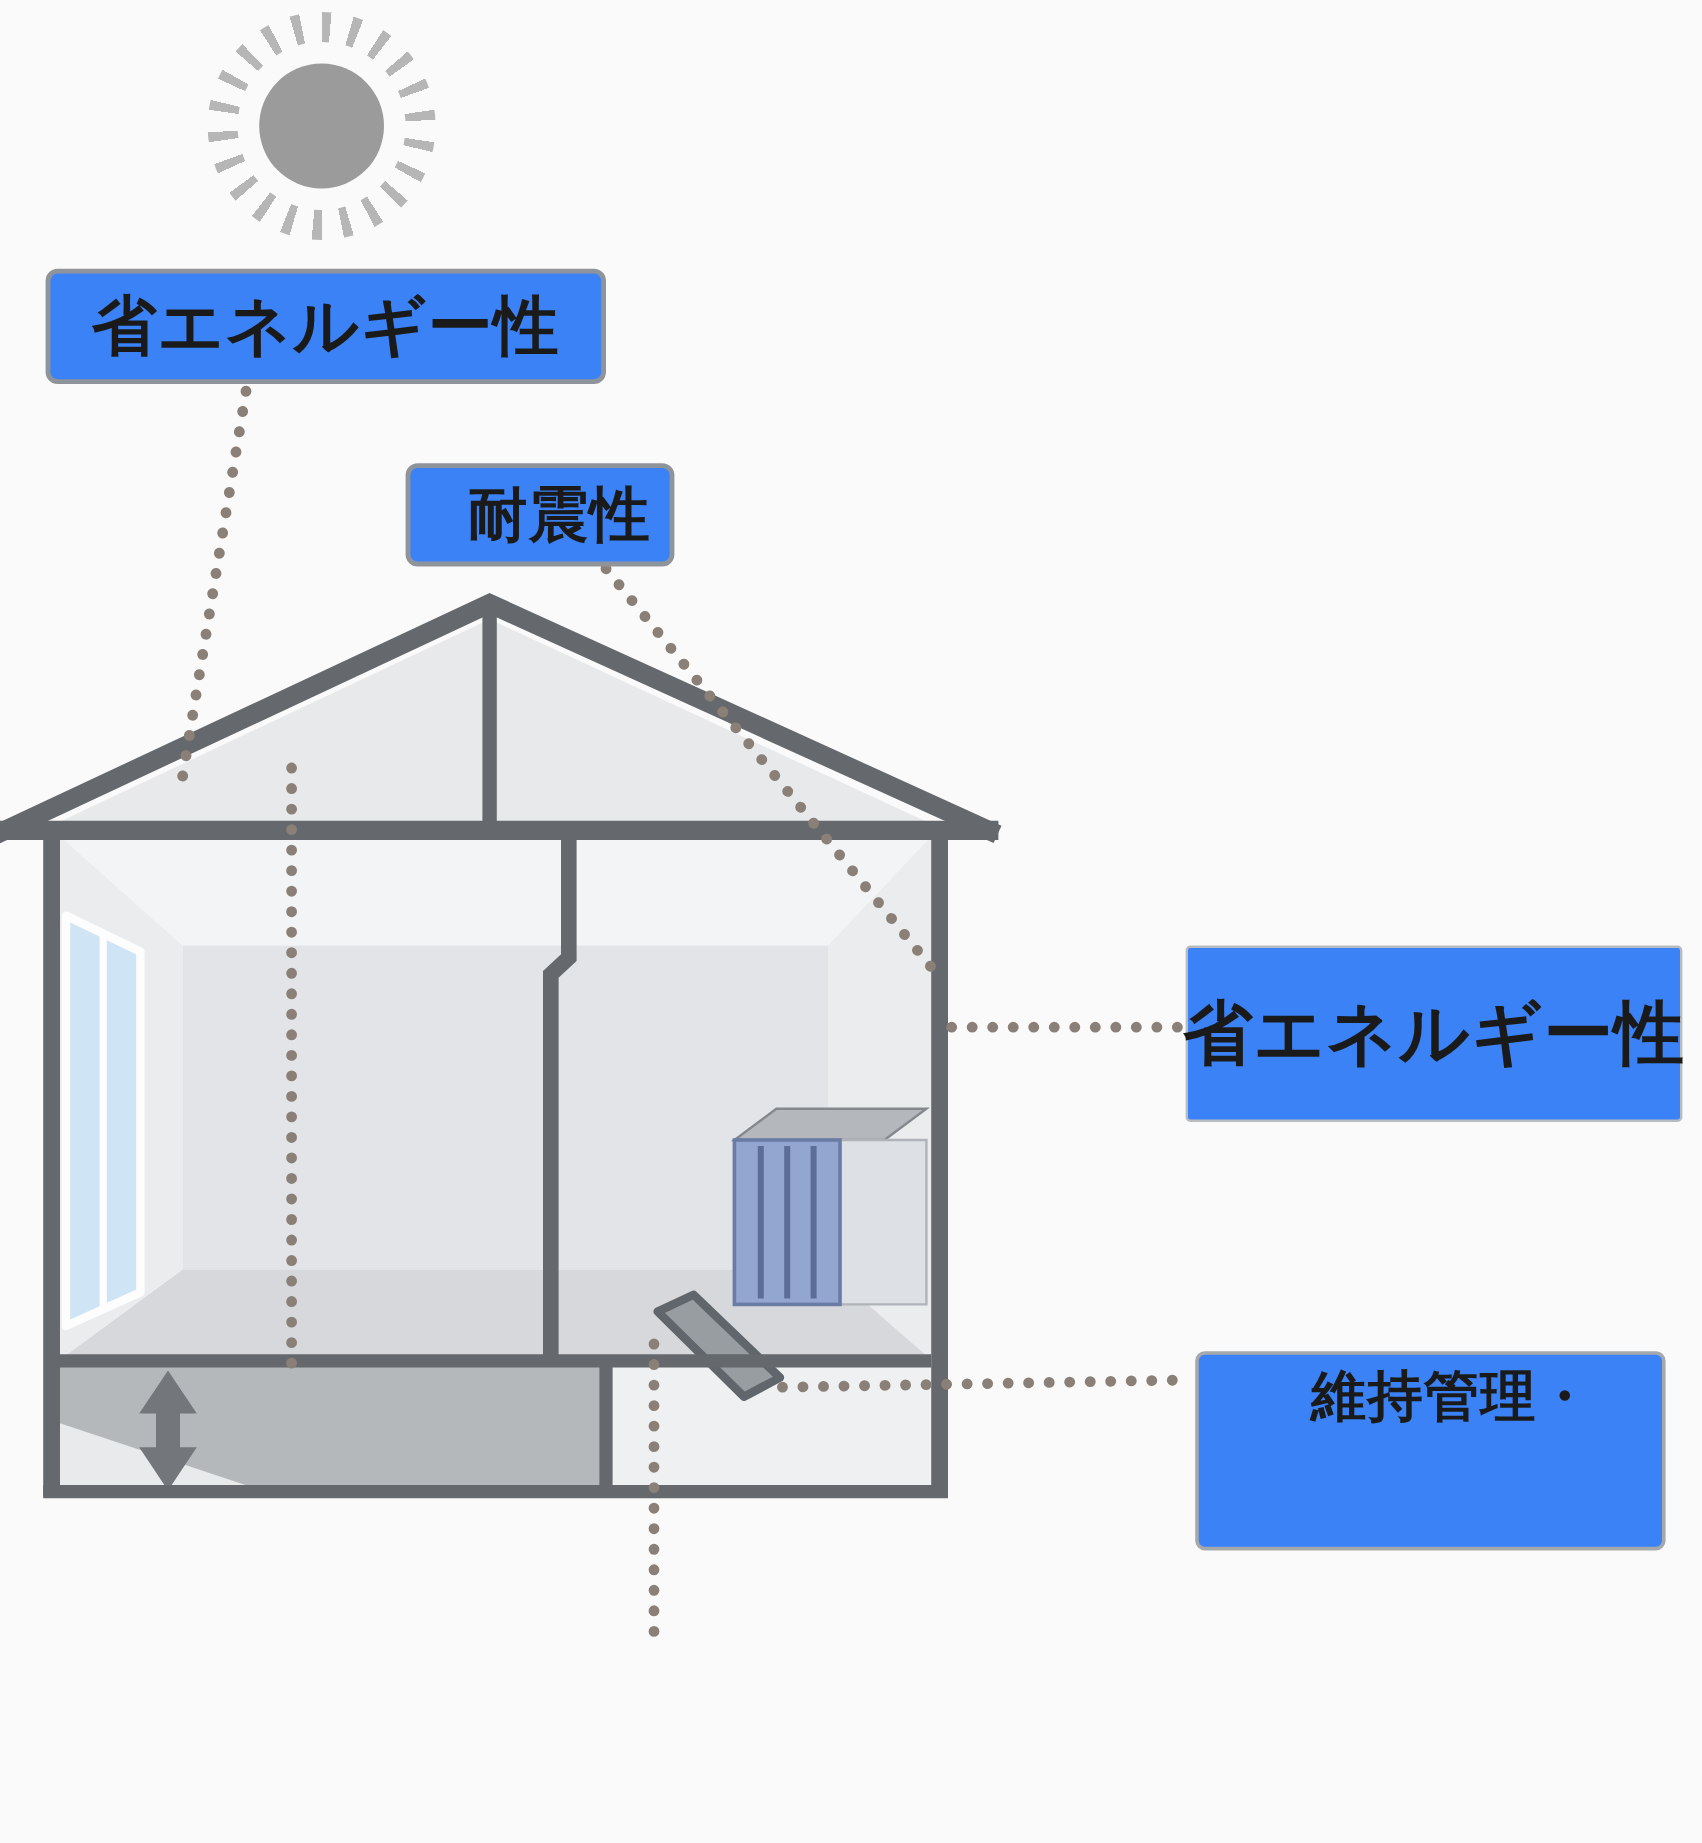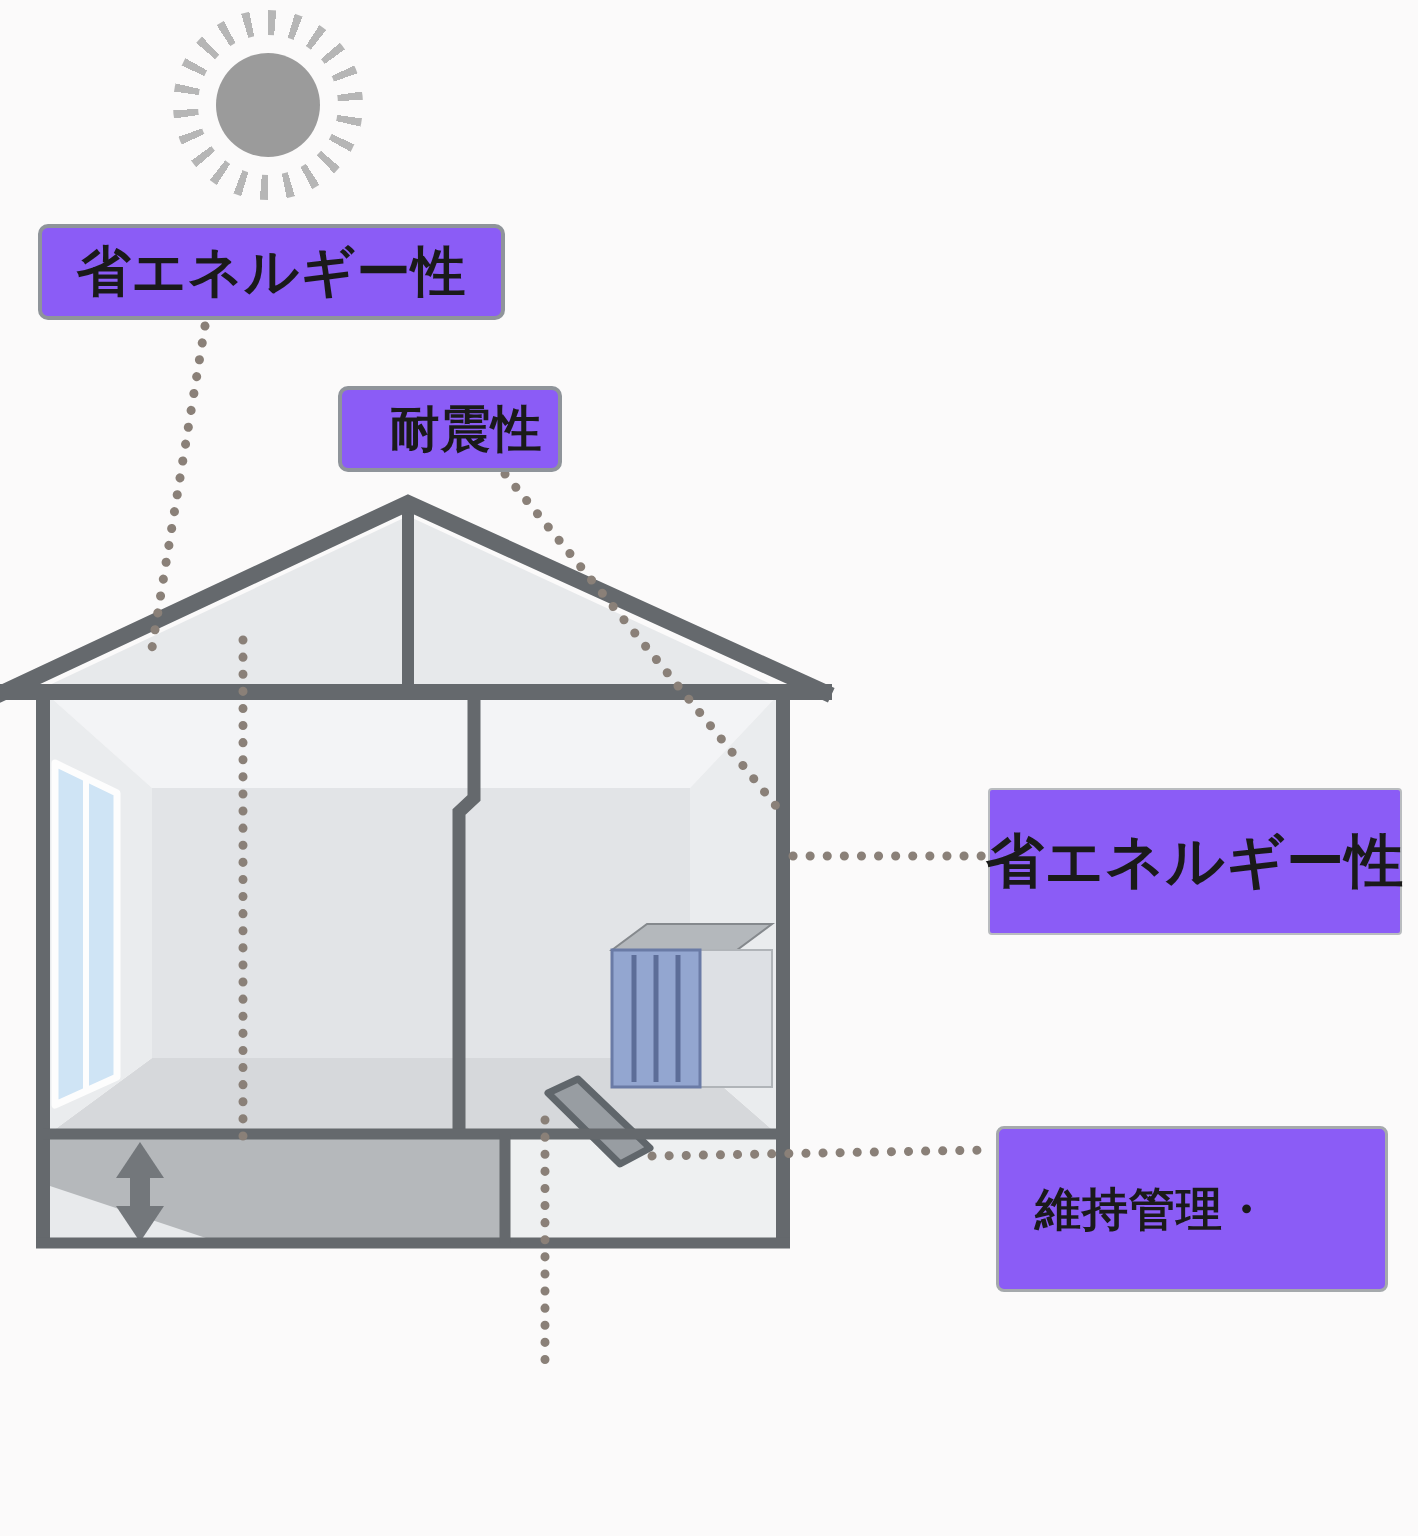--- a/index.html
+++ b/index.html
@@ -18,36 +18,35 @@
   .sun-rays{
     position:absolute;inset:0;border-radius:50%;
     background:repeating-conic-gradient(#b6b6b6 0deg 5deg, transparent 5deg 16.3636deg);
   }
   .sun-mask{position:absolute;inset:25px;border-radius:50%;background:#fbfafa;}
   .sun-core{position:absolute;inset:43px;border-radius:50%;background:#9b9b9b;}
 
   
   .label{
     position:absolute;
-    background:#8b5cf6;
+    background:#3b82f6;
     color:#1a1a1a;
     font-weight:bold;
     display:flex;
     align-items:center;
     justify-content:center;
     box-sizing:border-box;
     letter-spacing:1px;
     white-space:nowrap;
     text-align:center;
   }
   .box-strong{border:4px solid #8f949a;border-radius:10px;}
   .box-mid{border:3px solid #a5a9ac;border-radius:8px;}
   .box-light{border:2px solid #b9bcbf;border-radius:4px;}
   .label-col{
-    flex-direction:column;
     align-items:flex-start;
     justify-content:center;
     padding-left:36px;
     line-height:1.5;
   }
 </style>
 </head>
 <body>
 
 <div class="canvas">

